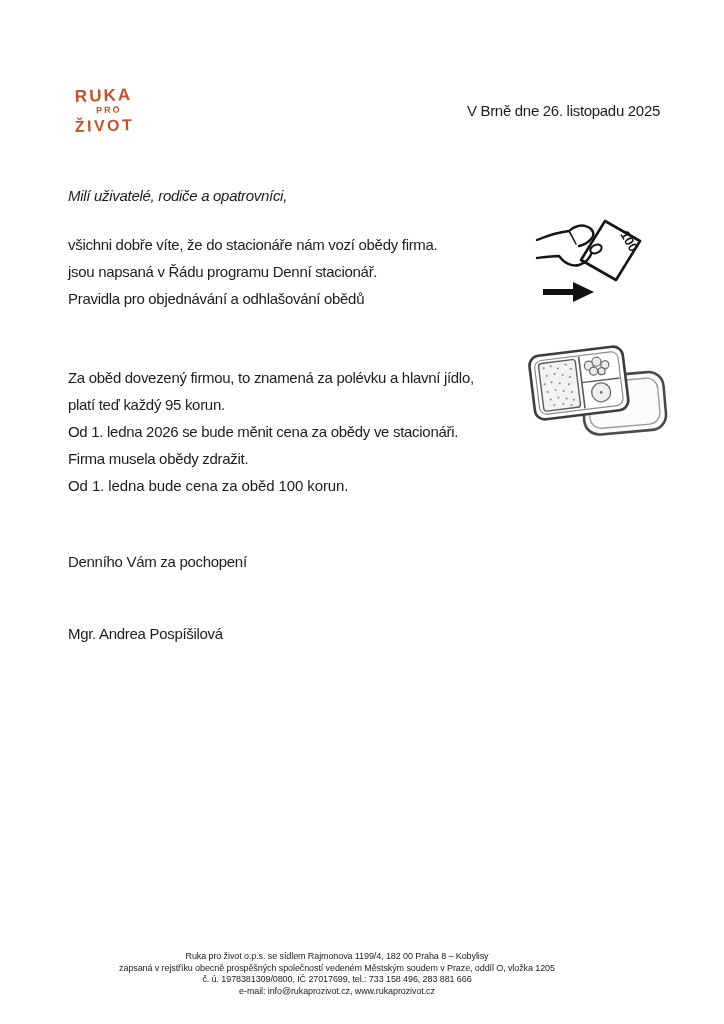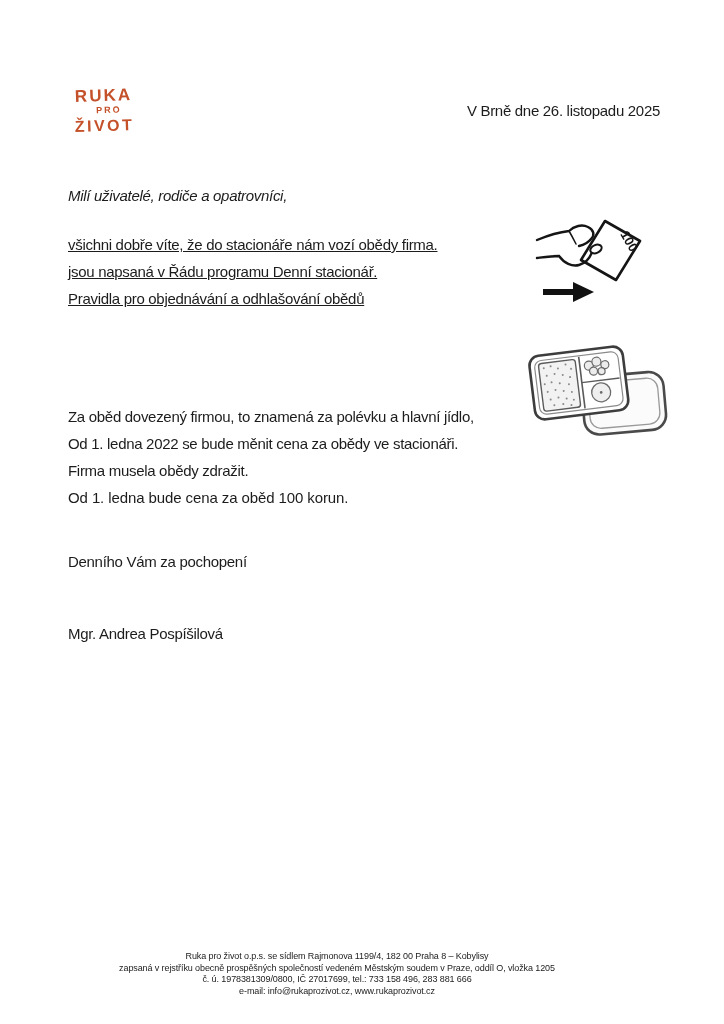--- a/index.html
+++ b/index.html
@@ -11,22 +11,22 @@
   .logo{position:absolute;left:71px;top:87px;color:#c4512a;line-height:1;
         text-align:center;font-weight:bold;transform:rotate(-2deg);width:66px;}
   .logo .w1{font-size:17px;letter-spacing:2px;display:block;}
   .logo .w2{font-size:9px;letter-spacing:2px;display:block;margin:2px 0 3px 10px;}
   .logo .w3{font-size:16px;letter-spacing:2.5px;display:block;}
   
   .date{position:absolute;top:66px;right:64px;font-size:15px;letter-spacing:-0.3px;margin-top:36px;}
   
   .bodytext{font-size:15px;letter-spacing:-0.3px;}
   .greeting{position:absolute;left:68px;top:187px;font-style:italic;}
-  .para1{position:absolute;left:68px;top:231px;line-height:27px;text-decoration:underline;}
-  .para2{position:absolute;left:68px;top:364px;line-height:27px;margin-top:39px;}
+  .para1{position:absolute;left:68px;top:231px;line-height:27px;}
+  .para2{position:absolute;left:68px;top:364px;line-height:27px;}
   .bold-line{font-weight:normal;letter-spacing:-0.1px;}
   .thanks{position:absolute;left:68px;top:553px;}
   .signature{position:absolute;left:68px;top:622px;line-height:23px;}
   
   .pic-money{position:absolute;left:535px;top:219px;width:115px;height:88px;}
   .pic-lunch{position:absolute;left:527px;top:336px;width:142px;height:102px;}
   
   .footer{position:absolute;left:0;top:951px;width:674px;text-align:center;
           font-size:9px;line-height:11.5px;letter-spacing:-0.1px;color:#222;}
 </style>
@@ -46,21 +46,22 @@
   <div class="greeting bodytext">Milí uživatelé, rodiče a opatrovníci,</div>
 
   <div class="para1 bodytext">
     <div>všichni dobře víte, že do stacionáře nám vozí obědy firma.</div>
     <div>jsou napsaná v Řádu programu Denní stacionář.</div>
     <div>Pravidla pro objednávání a odhlašování obědů</div>
   </div>
 
   <div class="para2 bodytext">
     <div>Za oběd dovezený firmou, to znamená za polévku a hlavní jídlo,</div>
-    <div>Od 1. ledna 2022 se bude měnit cena za obědy ve stacionáři.</div>
+    <div>platí teď každý 95 korun.</div>
+    <div>Od 1. ledna 2026 se bude měnit cena za obědy ve stacionáři.</div>
     <div>Firma musela obědy zdražit.</div>
     <div class="bold-line">Od 1. ledna bude cena za oběd 100 korun.</div>
   </div>
 
   <div class="thanks bodytext">Denního Vám za pochopení</div>
 
   <div class="signature bodytext">
     <div>Mgr. Andrea Pospíšilová</div>
   </div>
 

